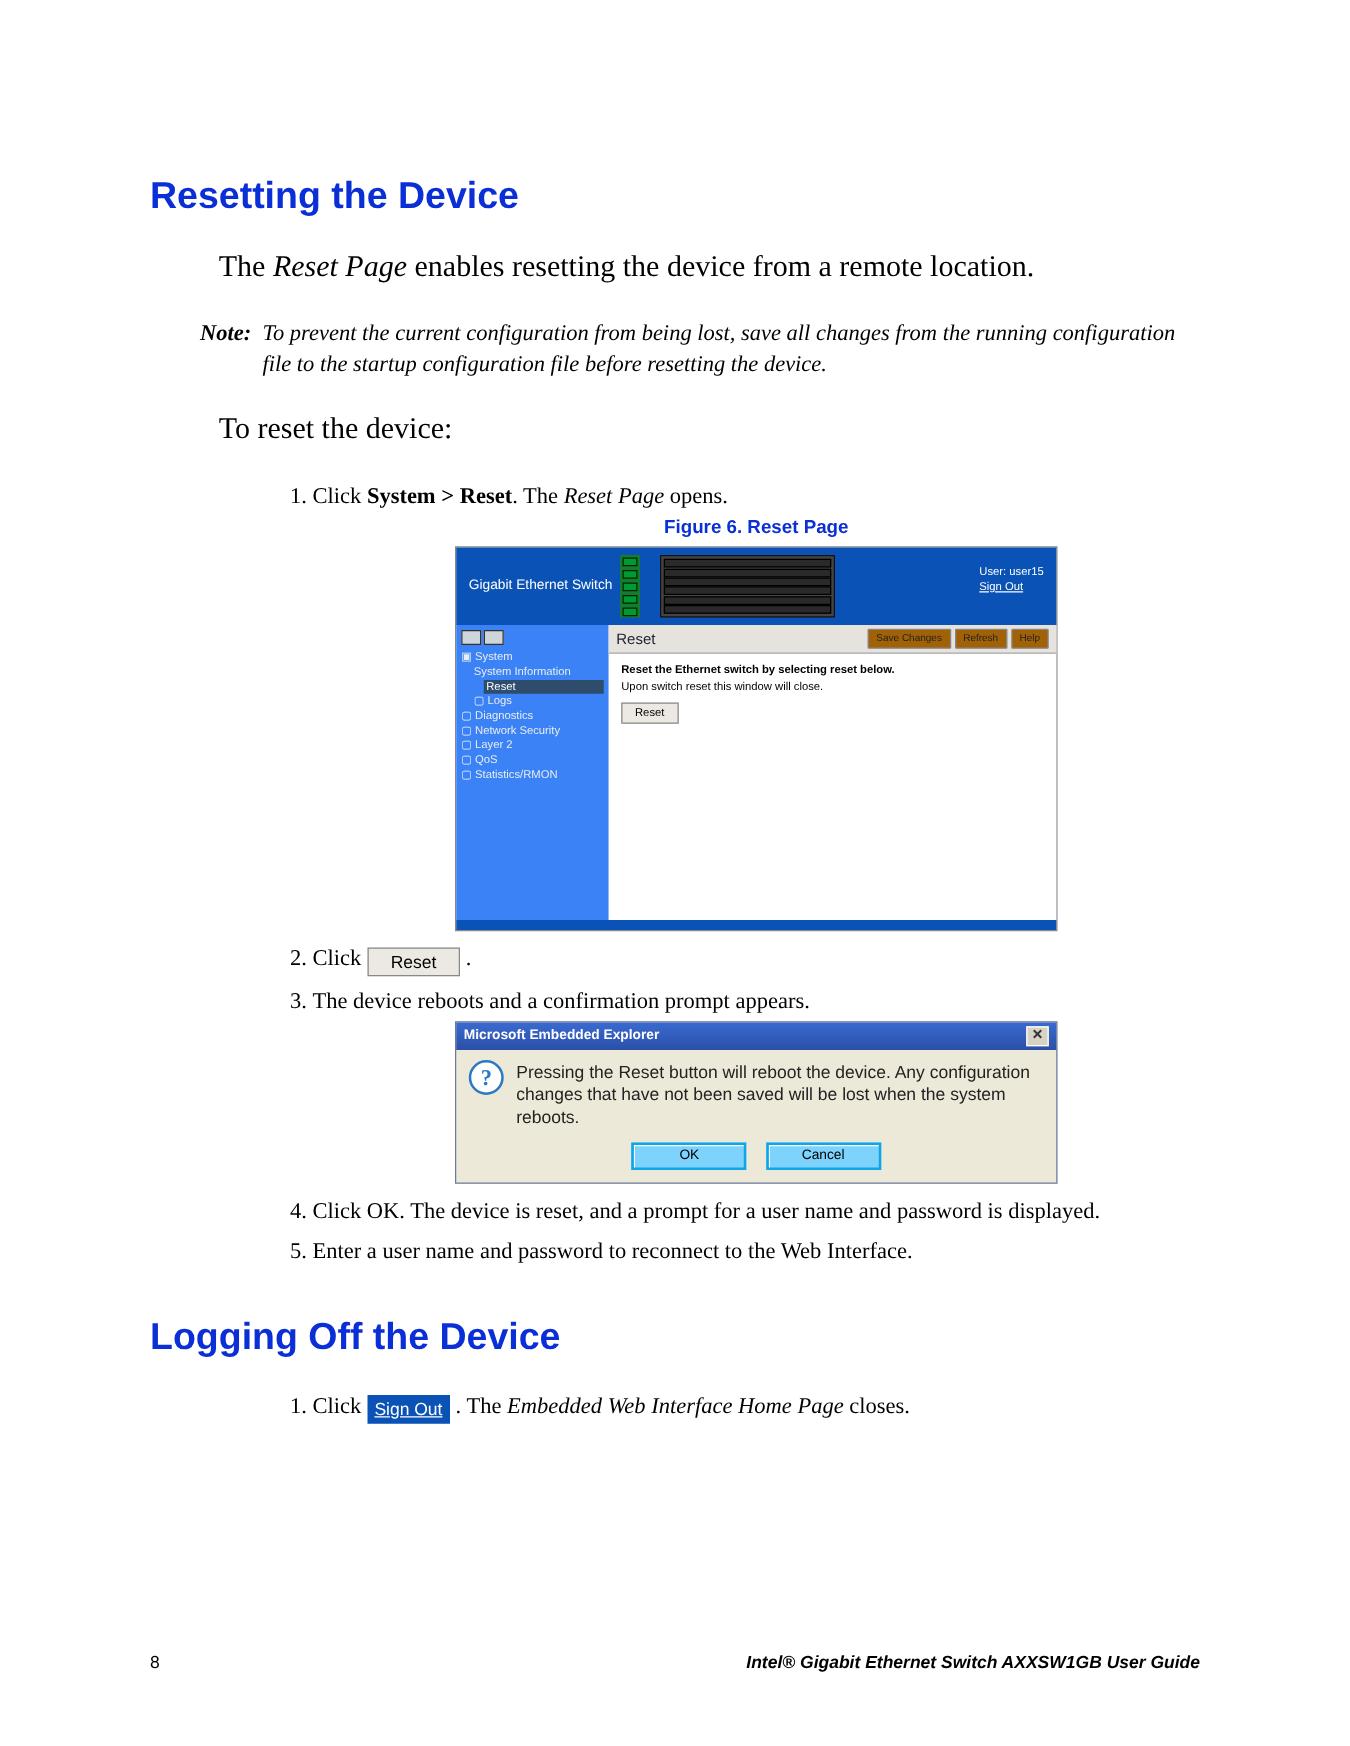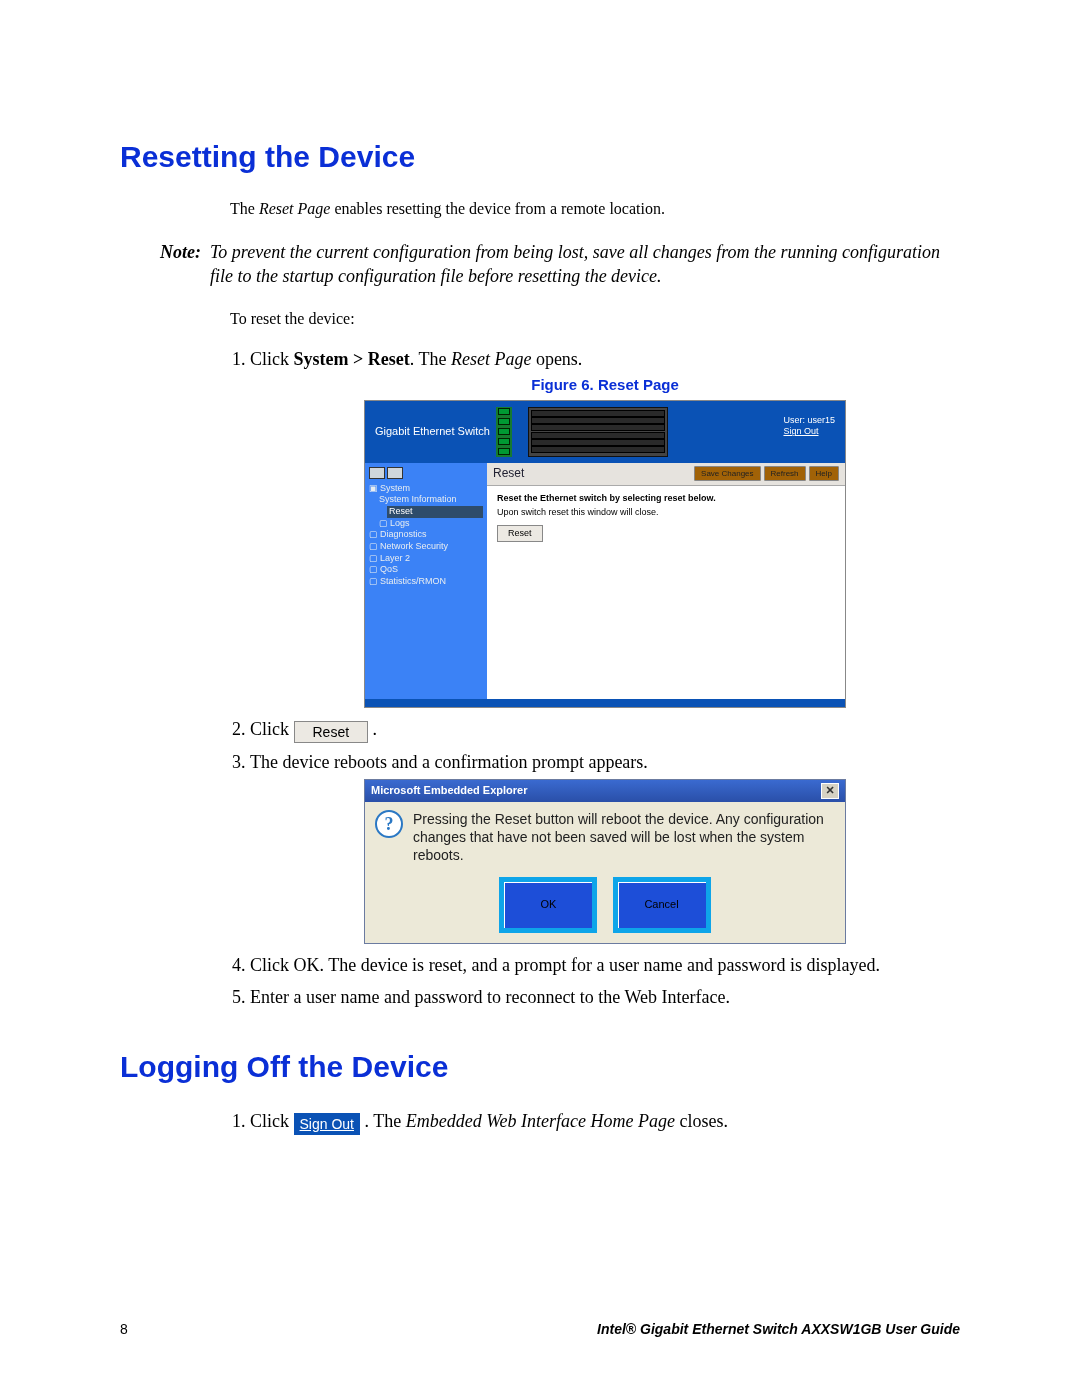--- a/index.html
+++ b/index.html
@@ -16,23 +16,23 @@
     position: relative;
   }
   h2.section {
     font-family: Arial, Helvetica, sans-serif;
     font-weight: 700;
     color: #0a2fd6;
     font-size: 30px;
     margin: 0 0 24px 0;
   }
   .body-text {
-    font-size: 16px;
+    font-size: 24px;
     line-height: 1.35;
-    margin-left: 110px;
+    margin-left: 55px;
   }
   .note {
     font-size: 18px;
     line-height: 1.35;
     display: flex;
     margin: 20px 0 20px 40px;
   }
   .note-label {
     font-style: italic;
     font-weight: 700;
@@ -153,22 +153,22 @@
   .ie-body { display:flex; padding:8px 10px; gap:10px; align-items:flex-start;}
   .ie-icon {
     width:24px; height:24px; border:2px solid #2b78c4; border-radius:50%;
     color:#2b78c4; font-weight:900; font-family:Georgia,serif; font-size:18px;
     display:flex; align-items:center; justify-content:center; flex:none; background:#fff;
   }
   .ie-msg { font-size:14px; line-height:1.3; color:#222; }
   .ie-buttons { text-align:center; padding:4px 0 10px 0; }
   .ie-btn {
     display:inline-block; min-width:64px; text-align:center;
-    border:5px solid #0ea5e9; background:#1d4ed8;
-    padding:15px 12px; font-size:11px; margin:0 6px;
+    border:2px solid #0ea5e9; background:#7dd3fc;
+    padding:1px 12px; font-size:11px; margin:0 6px;
     box-shadow: inset 1px 1px 0 #fff;
   }
 
   
   .signout-inline {
     display:inline-block; background:#0a52b5; color:#fff;
     text-decoration: underline; font-family: Tahoma, Arial, sans-serif;
     font-size:14px; padding:1px 6px; vertical-align:-2px;
   }
 </style>

